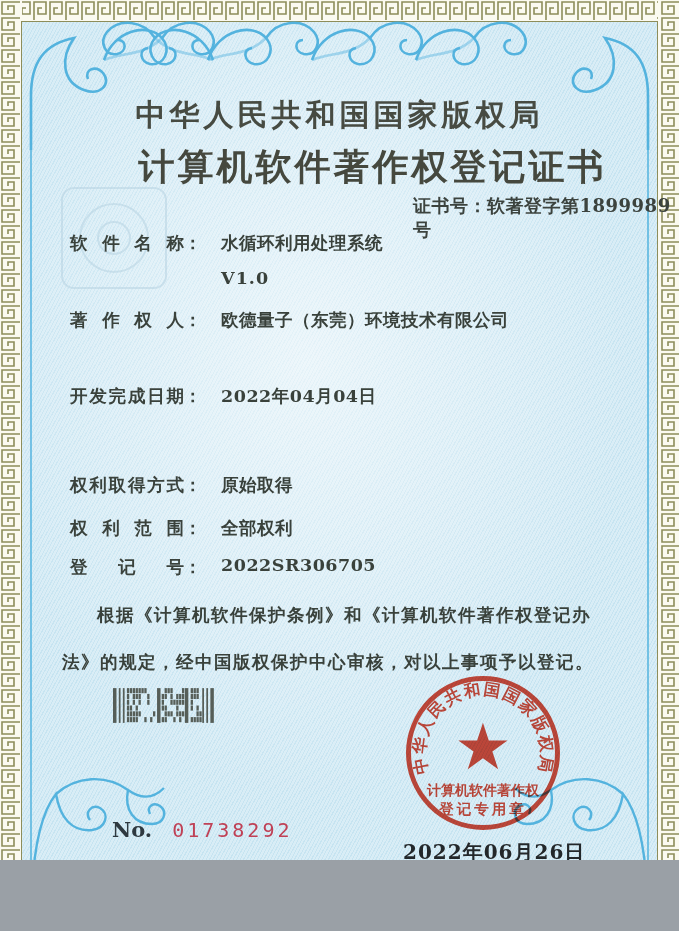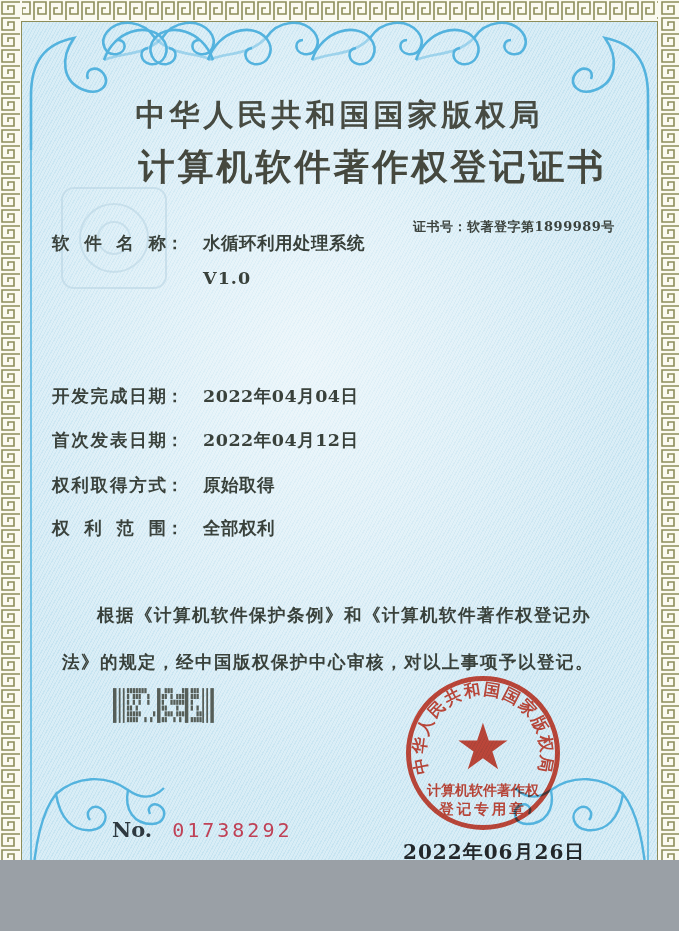--- a/index.html
+++ b/index.html
@@ -21,23 +21,23 @@
     text-align:center;font-size:30px;font-weight:bold;
     letter-spacing:4px;color:#474b42;
   }
   .doc-title{
     position:absolute;left:0;top:143px;width:100%;
     text-align:center;font-size:36px;font-weight:bold;
     letter-spacing:3px;color:#45483e;padding-left:33px;
   }
   .cert-no{
     position:absolute;left:413px;top:194px;
-    font-size:13px;color:#3c433e;letter-spacing:.5px;font-weight:600;margin-top:24px;
-  }
-  .field-row{position:absolute;left:52px;font-size:17.5px;color:#3a423c;}
+    font-size:18px;color:#3c433e;letter-spacing:.5px;font-weight:600;
+  }
+  .field-row{position:absolute;left:70px;font-size:17.5px;color:#3a423c;}
   .flabel{
     display:inline-block;width:114px;
     text-align:justify;text-align-last:justify;
     font-weight:600;vertical-align:top;
   }
   .fcolon{display:inline-block;font-weight:600;vertical-align:top;}
   .fvalue{
     display:inline-block;margin-left:14px;letter-spacing:.5px;
     vertical-align:top;font-weight:600;color:#39413b;
   }
@@ -133,41 +133,45 @@
     </div>
 
     <div class="field-row row-0">
       <span class="flabel">软件名称</span><span class="fcolon">：</span>
       <span class="fvalue">
         <span>水循环利用处理系统</span>
         <span class="fvalue2">V1.0</span>
       </span>
     </div>
 
+    <div class="field-row row-1">
+      <span class="flabel">著作权人</span><span class="fcolon">：</span>
+      <span class="fvalue">欧德量子（东莞）环境技术有限公司</span>
+    </div>
 
     <div class="field-row row-2">
       <span class="flabel">开发完成日期</span><span class="fcolon">：</span>
       <span class="fvalue">2022年04月04日</span>
     </div>
 
-    <div class="field-row row-3">
-      <span class="flabel">首次发表日期</span><span class="fcolon">：</span>
-      <span class="fvalue">2022年04月12日</span>
-    </div>
 
     <div class="field-row row-5">
       <span class="flabel">权利范围</span><span class="fcolon">：</span>
       <span class="fvalue">全部权利</span>
     </div>
 
     <div class="field-row row-4">
       <span class="flabel">权利取得方式</span><span class="fcolon">：</span>
       <span class="fvalue">原始取得</span>
     </div>
 
+    <div class="field-row row-6">
+      <span class="flabel">登记号</span><span class="fcolon">：</span>
+      <span class="fvalue">2022SR306705</span>
+    </div>
 
     <div class="statement">根据《计算机软件保护条例》和《计算机软件著作权登记办法》的规定，经中国版权保护中心审核，对以上事项予以登记。</div>
 
     <svg id="barcode-svg" class="barcode" width="102" height="35" viewBox="0 0 88 30">
         <rect x="0" y="0" width="3" height="30" fill="#565e58"></rect>
         <rect x="5" y="0" width="1.5" height="30" fill="#565e58"></rect>
         <rect x="8.5" y="0" width="1.5" height="30" fill="#565e58"></rect>
         <rect x="77" y="0" width="1.5" height="30" fill="#565e58"></rect>
         <rect x="80.5" y="0" width="1.5" height="30" fill="#565e58"></rect>
         <rect x="84" y="0" width="3" height="30" fill="#565e58"></rect>

